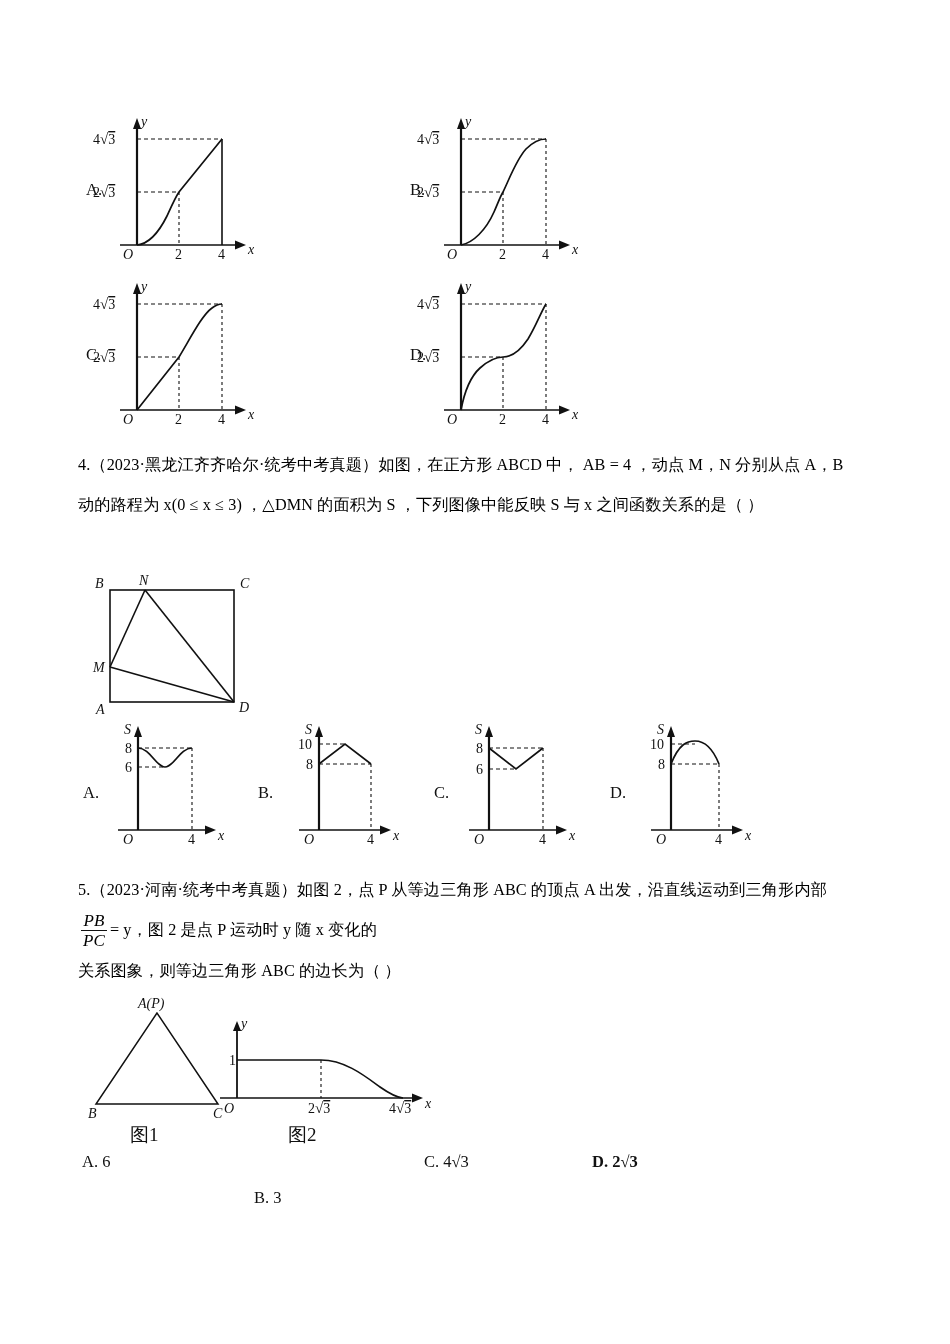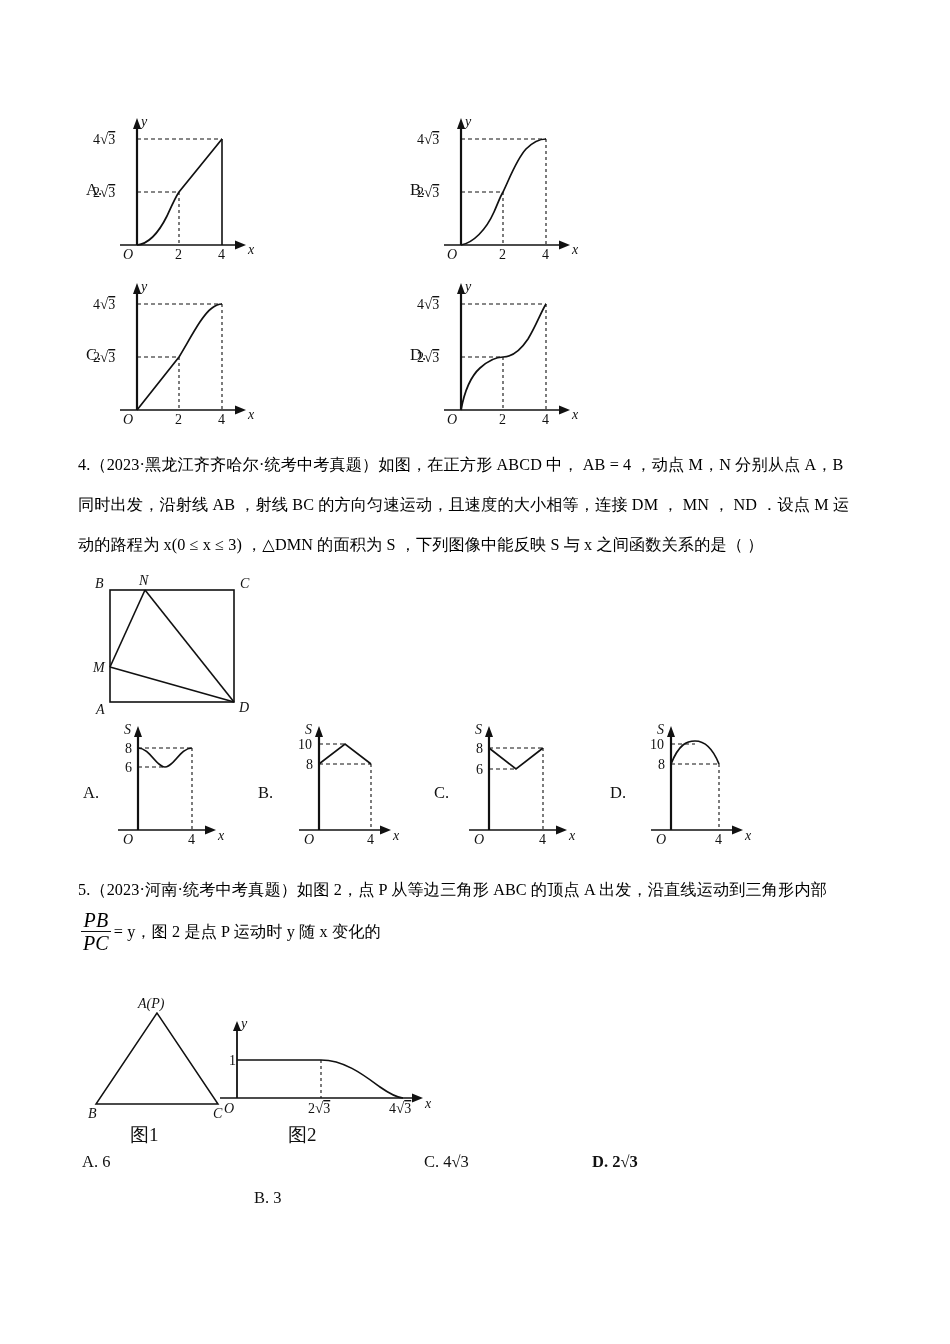--- a/index.html
+++ b/index.html
@@ -27,21 +27,21 @@
     font-size: 16.2px;
     line-height: 40px;
     letter-spacing: 0.1px;
     text-align: justify;
     color: #000000;
   }
   .frac {
     display: inline-block;
     vertical-align: middle;
     text-align: center;
-    font-size: 20px;
+    font-size: 17px;
     line-height: 1.12;
     margin: 0 3px;
     position: relative;
     top: -1px;
   }
   .frac .num { display: block; border-bottom: 1px solid #111; padding: 0 2px; font-style: italic;}
   .frac .den { display: block; padding: 0 2px; font-style: italic;}
   
   .choice-label {
     position: absolute;
@@ -170,21 +170,20 @@
       <text class="tick-label" x="106" y="147">4</text>
       <text class="tick-label" x="-19" y="32">4<tspan font-size="15">√</tspan><tspan text-decoration="overline">3</tspan></text>
       <text class="tick-label" x="-19" y="85">2<tspan font-size="15">√</tspan><tspan text-decoration="overline">3</tspan></text>
     </svg>
   </div>
 
   <div class="qtext" style="left:78px; top:445px; width:795px;">
     <div>
       <span>4.</span><span>（2023·黑龙江齐齐哈尔·统考中考真题）</span><span>如图，在正方形 ABCD 中， AB = 4 ，动点 M，N 分别从点 A，B</span>
     </div>
-    <div>同时出发，沿射线 AB ，射线 BC 的方向匀速运动，且速度的大小相等，连接 DM ， MN ， ND ．设点 M 运</div>
     <div>动的路程为 x(0 ≤ x ≤ 3) ，△DMN 的面积为 S ，下列图像中能反映 S 与 x 之间函数关系的是（    ）</div>
   </div>
 
   <div class="fig" style="left:82px; top:572px;">
     <svg width="200" height="145" viewBox="0 0 200 145">
 
       <rect x="28" y="18" width="124" height="112" fill="none" stroke="#111" stroke-width="1.6"></rect>
 
       <line x1="28" y1="95" x2="63" y2="18" stroke="#111" stroke-width="1.6"></line>
       <line x1="63" y1="18" x2="152" y2="130" stroke="#111" stroke-width="1.6"></line>
@@ -278,20 +277,21 @@
     </svg>
   </div>
 
   <div class="qtext" style="left:78px; top:870px; width:795px;">
     <div>
       <span>5.</span><span>（2023·河南·统考中考真题）</span><span>如图 2，点 P 从等边三角形 ABC 的顶点 A 出发，沿直线运动到三角形内部</span>
     </div>
     <div>
       <span class="frac"><span class="num">PB</span><span class="den">PC</span></span><span>= y，图 2 是点 P 运动时 y 随 x 变化的</span>
     </div>
+    <div>关系图象，则等边三角形 ABC 的边长为（    ）</div>
   </div>
 
   <div class="fig" style="left:80px; top:992px;">
     <svg width="165" height="130" viewBox="0 0 165 130">
       <polygon points="77,21 16,112 138,112" fill="none" stroke="#111" stroke-width="1.5"></polygon>
       <text class="axis-label" x="58" y="16">A(P)</text>
       <text class="axis-label" x="8" y="126">B</text>
       <text class="axis-label" x="133" y="126">C</text>
     </svg>
   </div>

